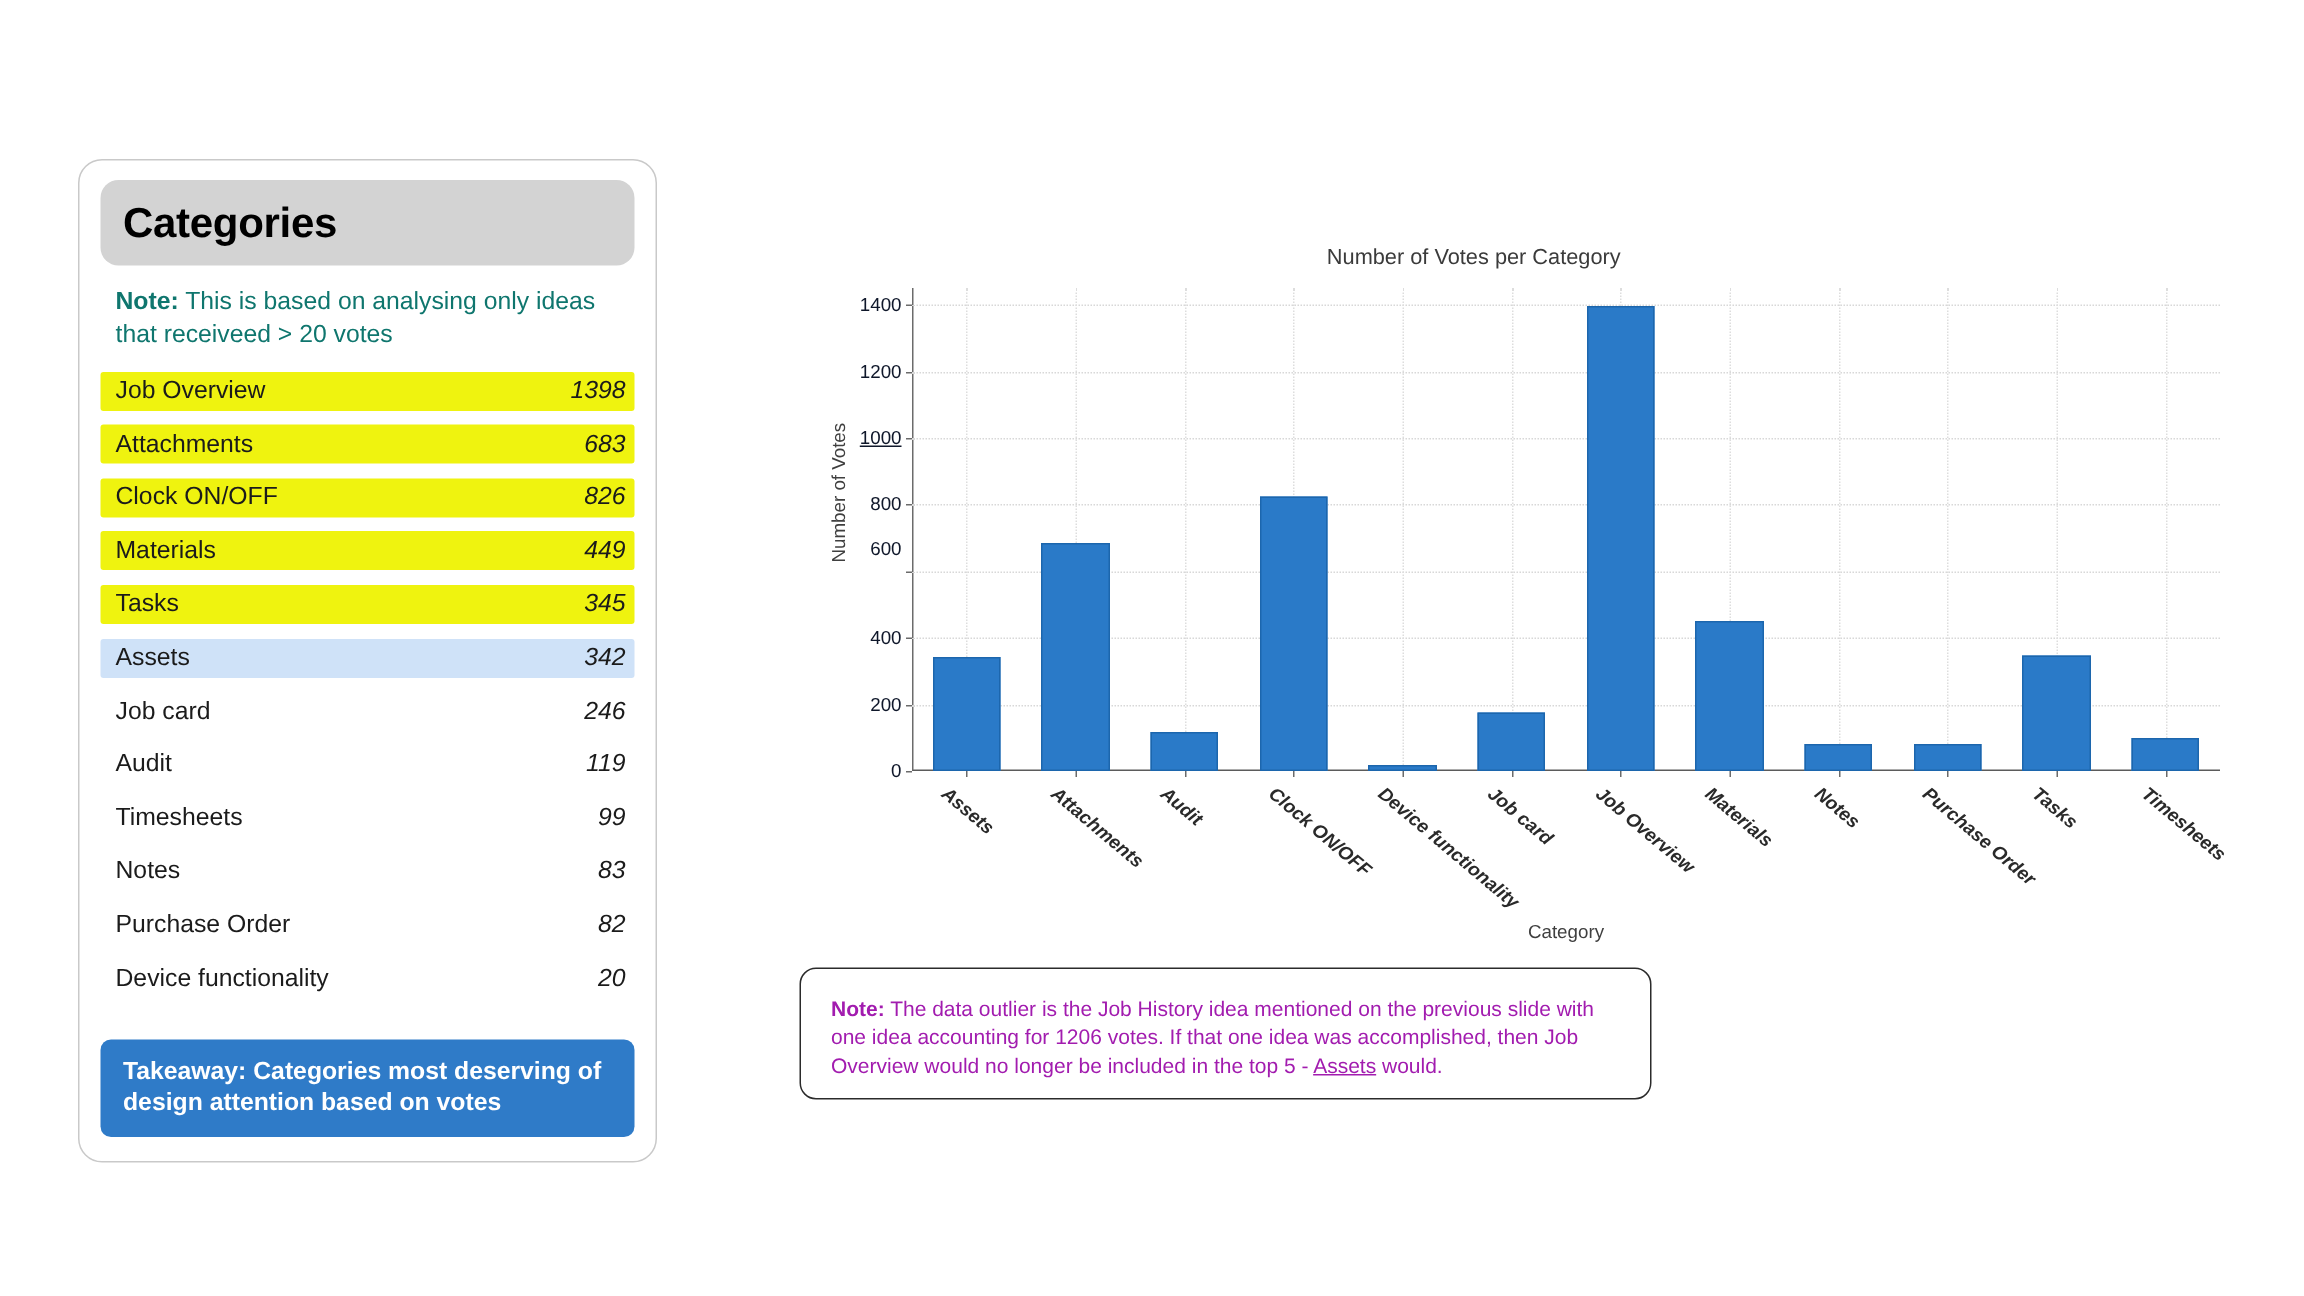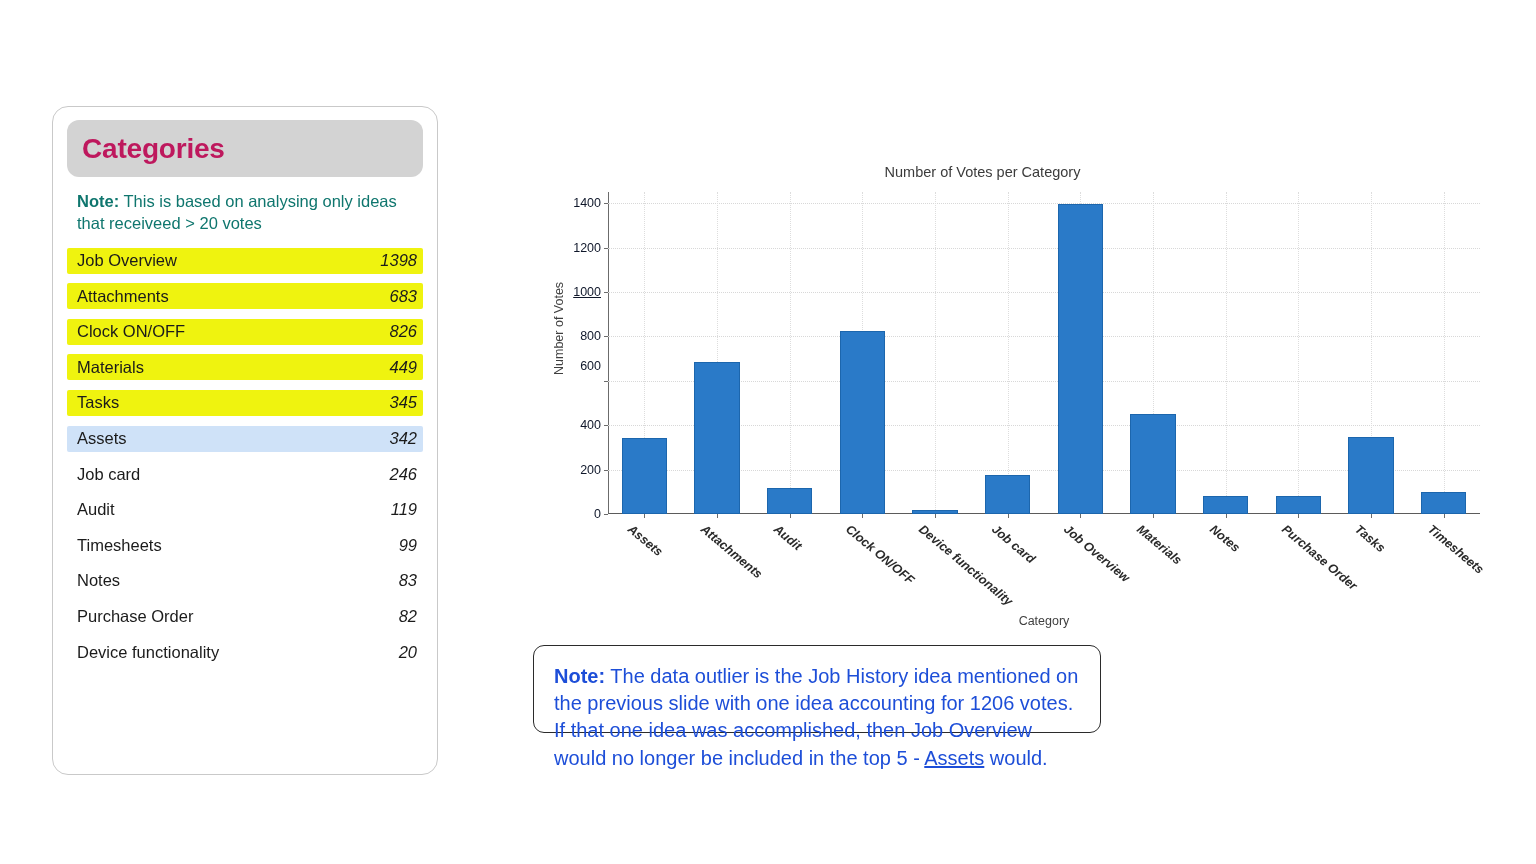--- a/index.html
+++ b/index.html
@@ -27,21 +27,21 @@
     border-radius: 12px;
     height: 57px;
     display: flex;
     align-items: center;
     padding-left: 15px;
     margin-bottom: 14px;
   }
   #card-header .title {
     font-size: 28px;
     font-weight: bold;
-    color: #be185d;
+    color: #000000;
     letter-spacing: -0.2px;
   }
   #note-line {
     font-size: 16.5px;
     color: #0f766e;
     line-height: 1.32;
     padding: 0 2px 0 10px;
     margin-bottom: 13px;
   }
   #note-line .nb { font-weight: bold; }
@@ -167,22 +167,22 @@
 
   
   #chart-note {
     position: absolute;
     left: 533px; top: 645px;
     width: 568px; height: 88px;
     border: 1.6px solid #2b2b2b;
     border-radius: 11px;
     background: #ffffff;
     padding: 17px 20px 0 20px;
-    font-size: 20px;
-    color: #1d4ed8;
+    font-size: 14px;
+    color: #a21caf;
     line-height: 1.36;
   }
   #chart-note .nb { font-weight: bold; }
   #chart-note .ul { text-decoration: underline; }
 </style>
 </head>
 <body>
 
 <div id="categories-card">
 
@@ -238,20 +238,23 @@
       <div class="cat-row hl-none">
         <span class="cname">Purchase Order</span>
         <span class="cval">82</span>
       </div>
       <div class="cat-row hl-none">
         <span class="cname">Device functionality</span>
         <span class="cval">20</span>
       </div>
     </div>
 
+  <div id="takeaway">
+    <span>Takeaway: Categories most deserving of design attention based on votes</span>
+  </div>
 </div>
 
 <div id="chart-panel">
   <div id="chart-title">Number of Votes per Category</div>
   <div id="ylabel">Number of Votes</div>
   <div id="plot">
     <div id="plot-frame"></div>
   <div class="ytickmark" style="top: 322px;"></div>
       <div class="ytick" style="top: 322px;">0</div>
       <div class="gridline" style="top: 277.586px;"></div>

